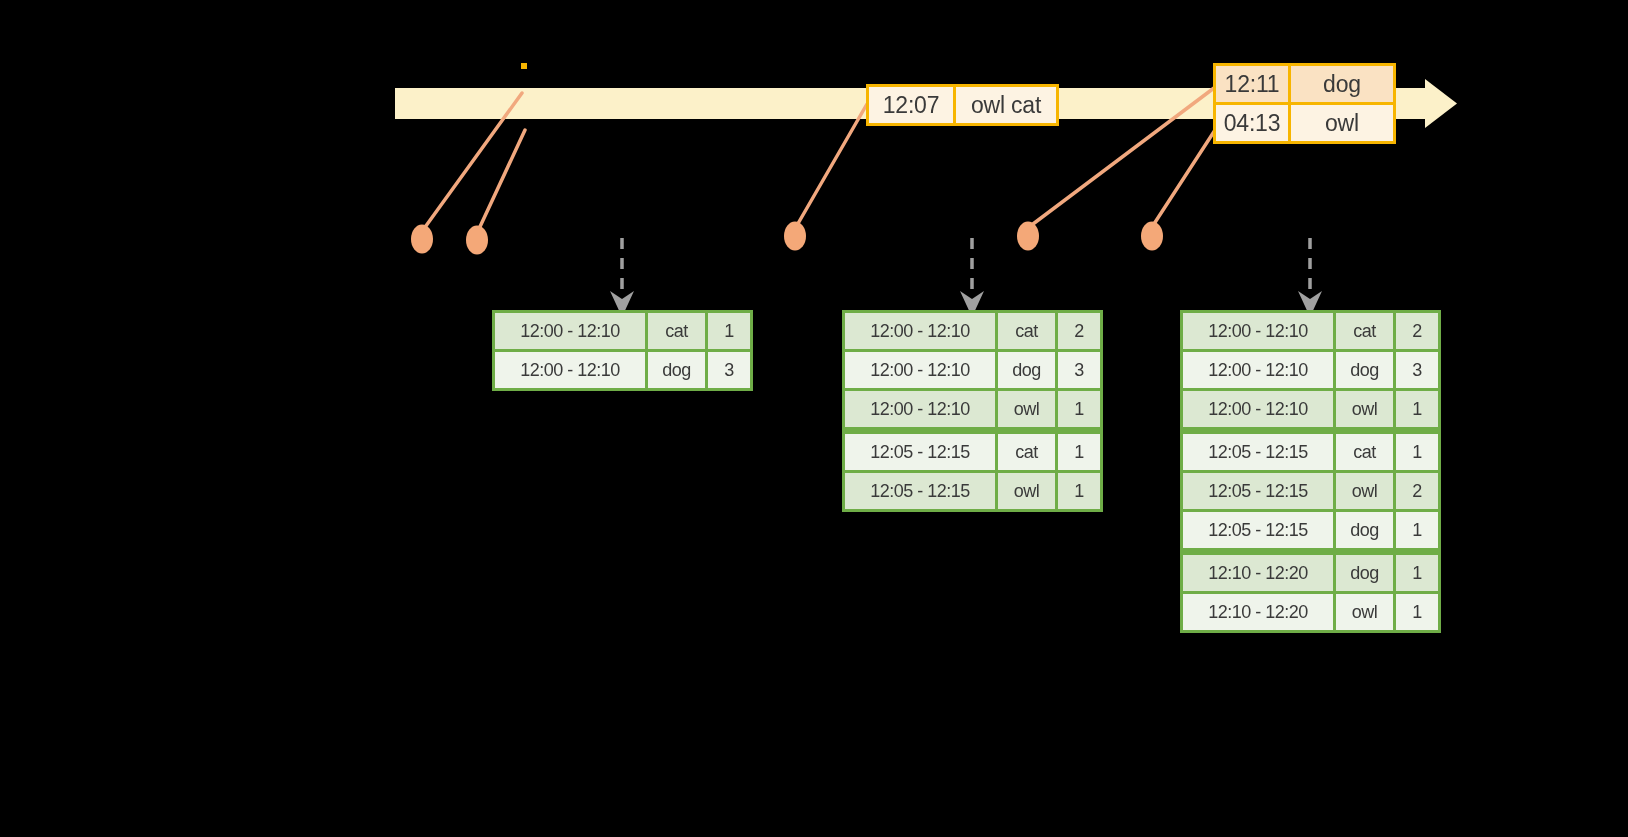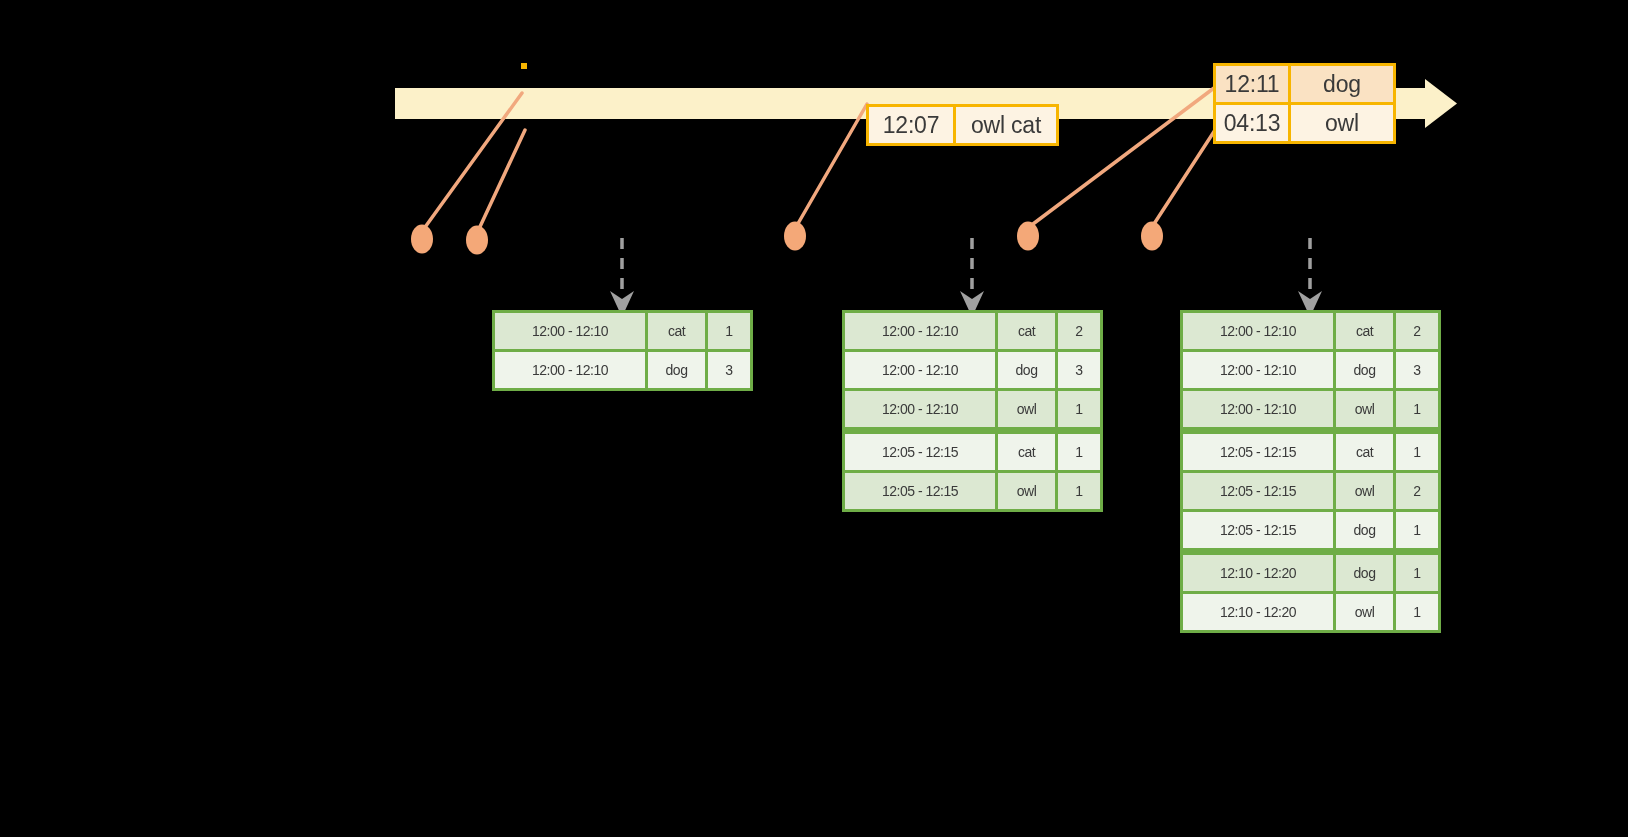--- a/index.html
+++ b/index.html
@@ -22,21 +22,21 @@
     display:grid;column-gap:3px;background:var(--event_border,#f7b500);
   }
   .erow + .erow{margin-top:3px;}
   .erow > div{
     height:36px;display:flex;align-items:center;justify-content:center;
     font-size:23px;letter-spacing:-0.2px;
   }
   #et1 .erow, #et3 .erow{ }
   #et1{left:521px;top:63px;}
   #et1 .erow{grid-template-columns:84px 112px;}
-  #et2{left:866px;top:84px;margin-top:20px;}
+  #et2{left:866px;top:84px;}
   #et2 .erow{grid-template-columns:84px 100px;}
   #et3{left:1213px;top:63px;justify-content:center;}
   #et3 .erow{grid-template-columns:72px 102px;}
   
   #et1 div.erow:nth-of-type(1) > div,
   #et3 div.erow:nth-of-type(1) > div{background:var(--event_row_peach,#fae2c3);}
   #et1 div.erow:nth-of-type(2) > div,
   #et3 div.erow:nth-of-type(2) > div,
   #et2 div.erow > div{background:var(--event_row_cream,#fdf3e3);}
 
@@ -46,21 +46,21 @@
     background:var(--result_border,#6fad47);
     padding:3px;
     display:flex;flex-direction:column;
   }
   .grow{display:grid;grid-template-columns:150px 57px 42px;column-gap:3px;
         background:var(--result_border,#6fad47);}
   .grow + .grow{margin-top:3px;}
   .grow.group-start{margin-top:7px;}
   .grow > div{
     height:36px;display:flex;align-items:center;justify-content:center;
-    font-size:14px;letter-spacing:-0.5px;
+    font-size:18px;letter-spacing:-0.5px;
   }
   .gtable div.grow:nth-of-type(odd)  > div{background:var(--result_row_dark,#dce8d2);}
   .gtable div.grow:nth-of-type(even) > div{background:var(--result_row_light,#eff4eb);}
   #gt1{left:492px;top:310px;}
   #gt2{left:842px;top:310px;}
   #gt3{left:1180px;top:310px;}
 </style>
 </head>
 <body>
 

